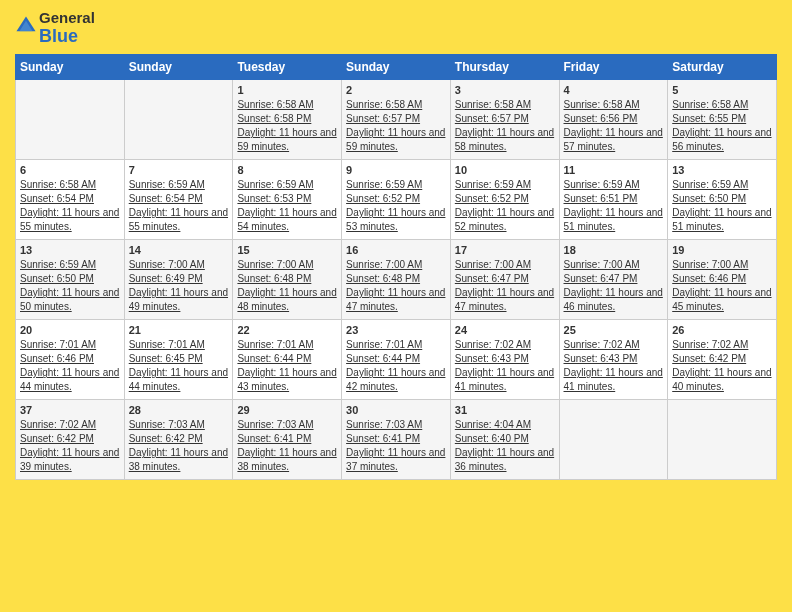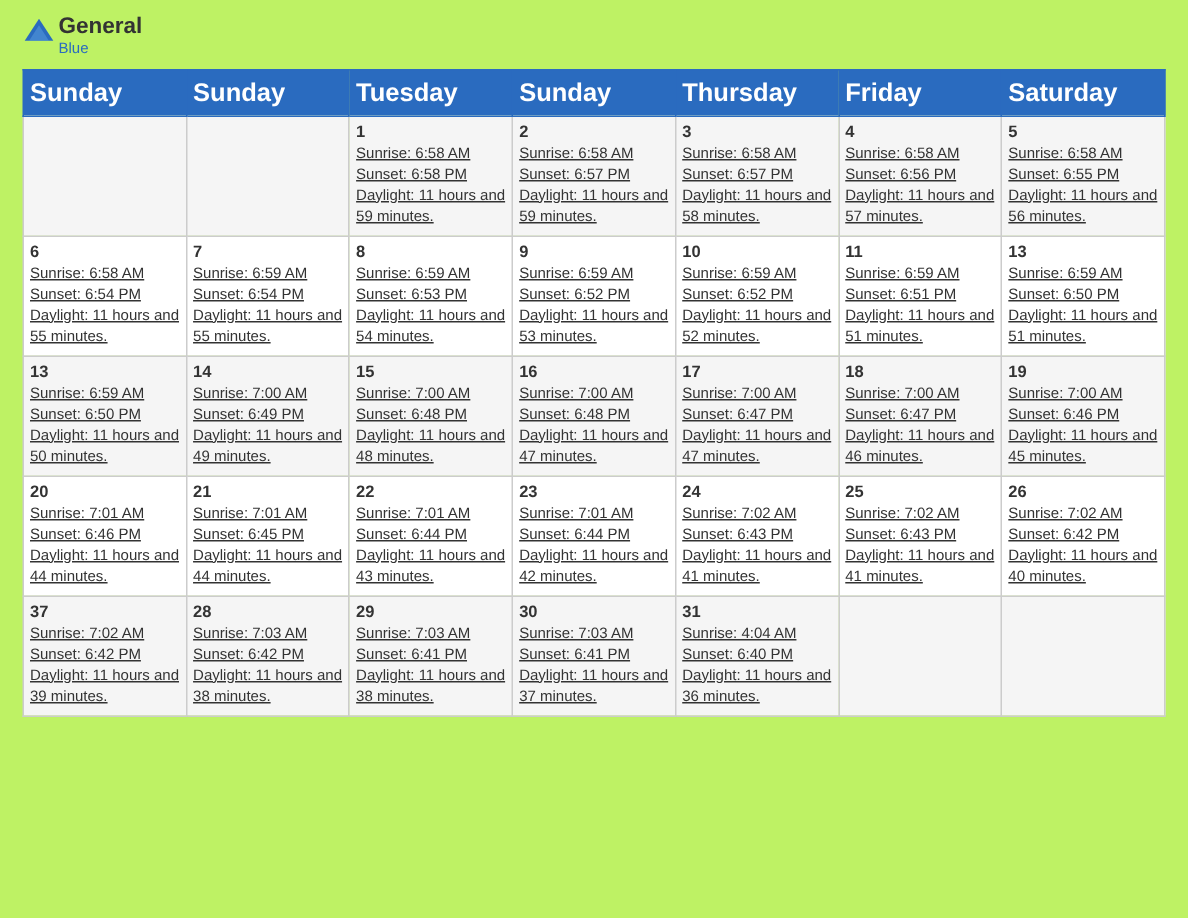--- a/index.html
+++ b/index.html
@@ -6,21 +6,21 @@
     body {
       font-family: Arial, sans-serif;
       background: #fff;
       width: 792px;
       min-height: 612px;
       padding: 0;
     }
     .page {
       width: 792px;
       min-height: 612px;
-      background: #bef264;
+      background: #fde047;
       padding: 10px 15px 15px 15px;
     }
     .header {
       display: flex;
       justify-content: space-between;
       align-items: flex-start;
       margin-bottom: 8px;
     }
     .logo {
       display: flex;
@@ -31,22 +31,22 @@
       display: flex;
       flex-direction: column;
       line-height: 1.1;
     }
     .logo-general {
       font-size: 15px;
       font-weight: bold;
       color: #333;
     }
     .logo-blue {
-      font-size: 10px;
-      font-weight: normal;
+      font-size: 18px;
+      font-weight: bold;
       color: #2a6bbf;
     }
     .logo-icon {
       width: 22px;
       height: 22px;
       margin-top: -4px;
     }
     .title-section {
       text-align: right;
     }
@@ -60,21 +60,21 @@
       color: #555;
     }
     table {
       width: 100%;
       border-collapse: collapse;
       border: 1px solid #ccc;
     }
     thead tr th {
       background-color: #2a6bbf;
       color: #fff;
-      font-size: 17px;
+      font-size: 12px;
       font-weight: bold;
       padding: 5px 4px;
       text-align: left;
       border: 1px solid #2a6bbf;
     }
     tbody tr td {
       border: 1px solid #ccc;
       vertical-align: top;
       padding: 4px 4px;
       font-size: 10.5px;

